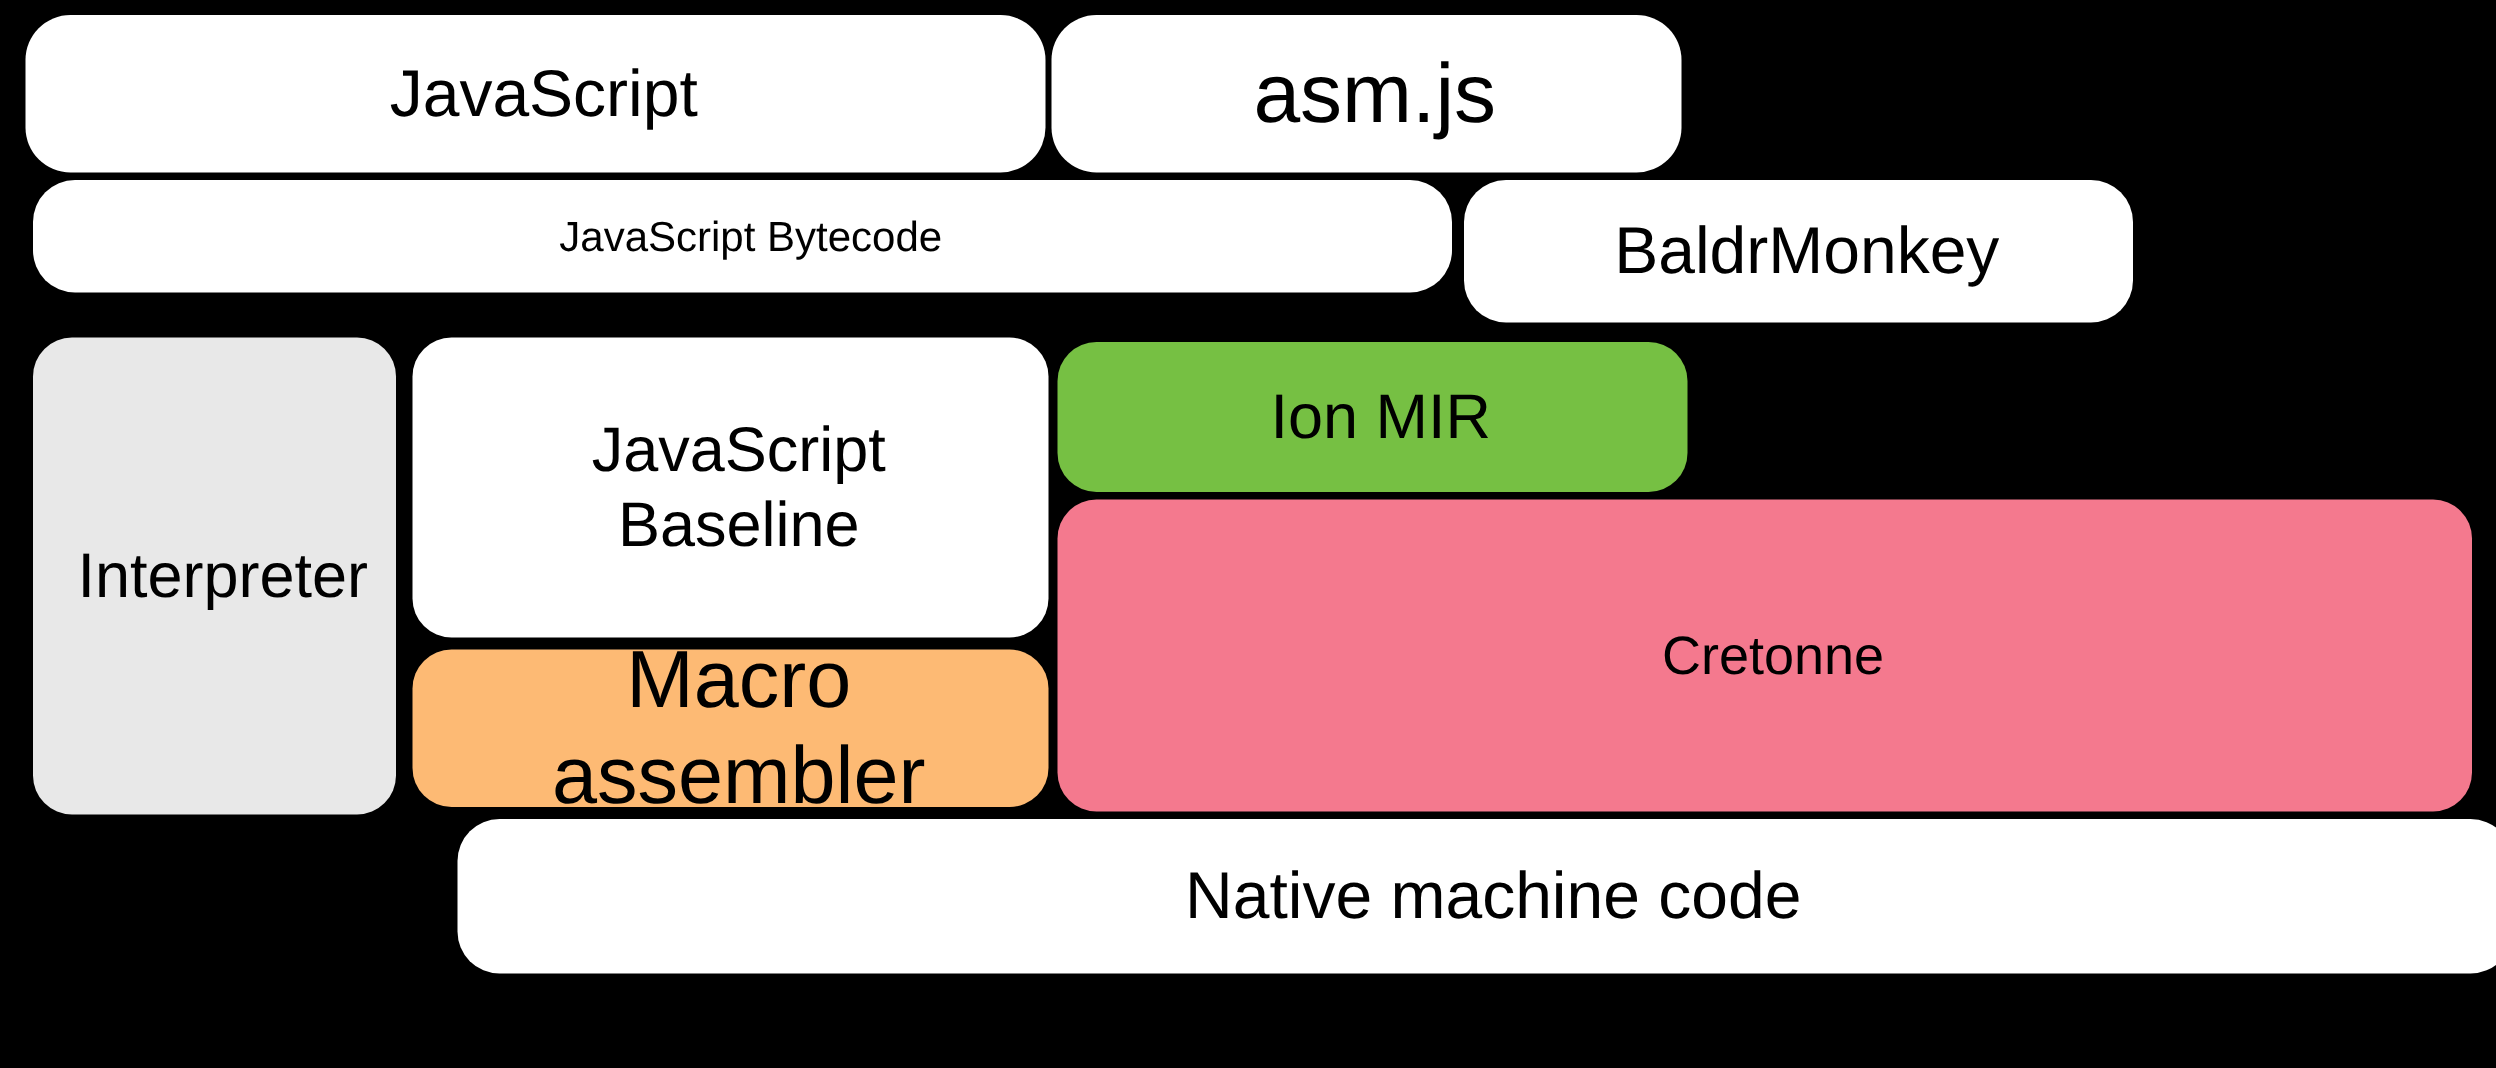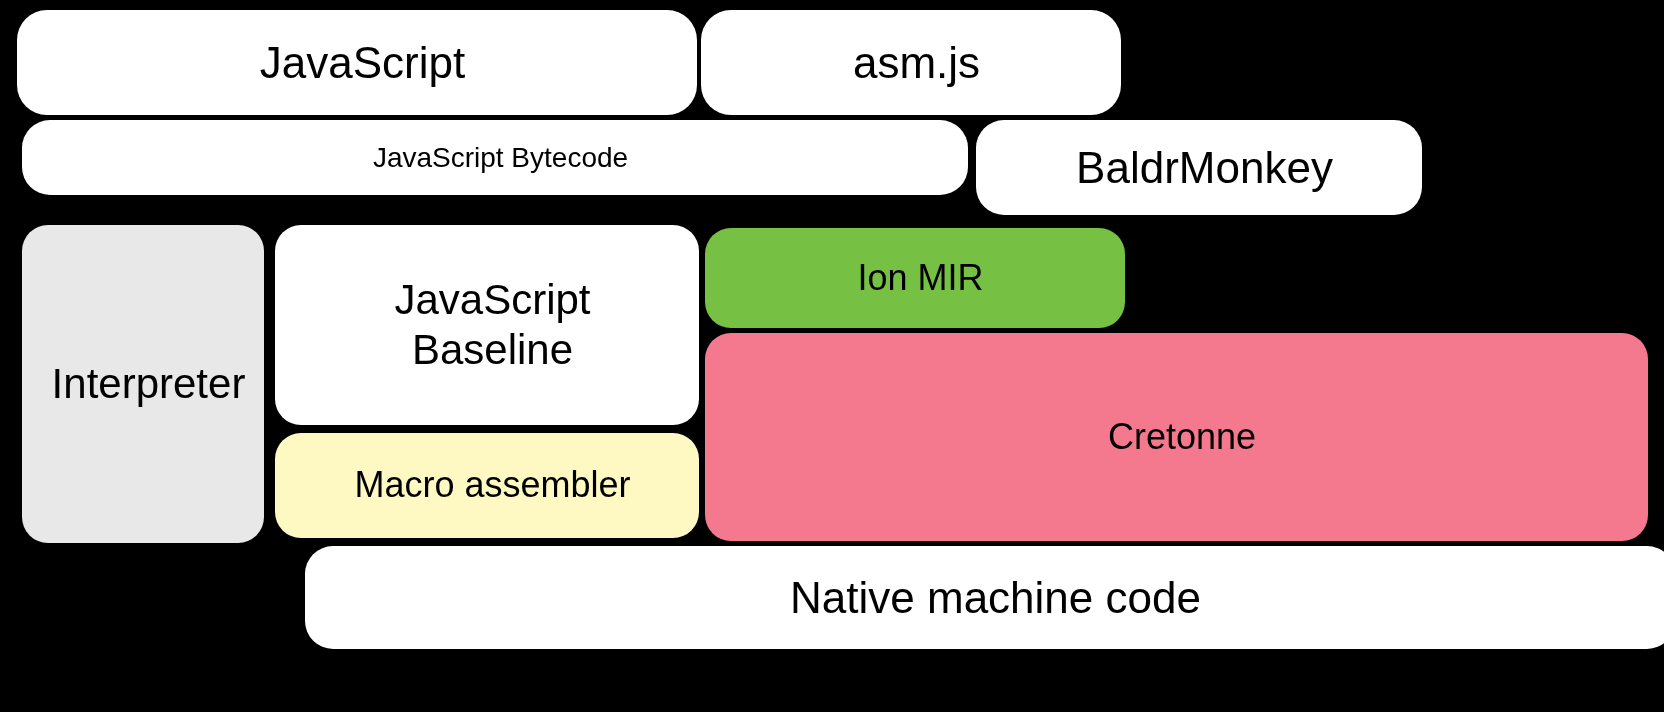--- a/index.html
+++ b/index.html
@@ -33,23 +33,23 @@
   .fill-white { background: #FFFFFF; }
   .fill-grey  { background: #E8E8E8; }
   .fill-green { background: #76C043; }
   .fill-pink  { background: #F4798E; }
 </style>
 </head>
 <body>
 
 <div id="canvas" style="background: rgb(0, 0, 0);">
     <div class="node fill-white" style="left: 17px; top: 10px; width: 680px; height: 105px; font-size: 44px; border-radius: 30px; background: rgb(255, 255, 255); color: rgb(0, 0, 0);"><span>JavaScript</span></div>
-    <div class="node fill-white" style="left: 701px; top: 10px; width: 420px; height: 105px; font-size: 44px; border-radius: 30px; background: rgb(255, 255, 255); color: rgb(0, 0, 0);"><span>asm.js</span></div>
+    <div class="node fill-white" style="left: 701px; top: 10px; width: 420px; height: 105px; font-size: 56px; border-radius: 30px; background: rgb(255, 255, 255); color: rgb(0, 0, 0);"><span>asm.js</span></div>
     <div class="node fill-white" style="left: 22px; top: 120px; width: 946px; height: 75px; font-size: 28px; border-radius: 28px; background: rgb(255, 255, 255); color: rgb(0, 0, 0);"><span>JavaScript Bytecode</span></div>
     <div class="node fill-white" style="left: 976px; top: 120px; width: 446px; height: 95px; font-size: 44px; border-radius: 28px; background: rgb(255, 255, 255); color: rgb(0, 0, 0);"><span>BaldrMonkey</span></div>
     <div class="node fill-grey" style="left: 22px; top: 225px; width: 242px; height: 318px; font-size: 42px; border-radius: 26px; background: rgb(232, 232, 232); color: rgb(0, 0, 0);"><span>Interpreter</span></div>
     <div class="node fill-white" style="left: 275px; top: 225px; width: 424px; height: 200px; font-size: 42px; border-radius: 26px; background: rgb(255, 255, 255); color: rgb(0, 0, 0);"><span>JavaScript
 Baseline</span></div>
-    <div class="node fill-green" style="left: 705px; top: 228px; width: 420px; height: 100px; font-size: 36px; border-radius: 26px; background: rgb(118, 192, 67); color: rgb(0, 0, 0);"><span>Ion MIR</span></div>
-    <div class="node fill-white" style="left: 275px; top: 433px; width: 424px; height: 105px; font-size: 36px; border-radius: 26px; background: #fef9c3; color: rgb(0, 0, 0);"><span>Macro assembler</span></div>
+    <div class="node fill-green" style="left: 705px; top: 228px; width: 420px; height: 100px; font-size: 42px; border-radius: 26px; background: rgb(118, 192, 67); color: rgb(0, 0, 0);"><span>Ion MIR</span></div>
+    <div class="node fill-white" style="left: 275px; top: 433px; width: 424px; height: 105px; font-size: 54px; border-radius: 26px; background: #fdba74; color: rgb(0, 0, 0);"><span>Macro assembler</span></div>
     <div class="node fill-pink" style="left: 705px; top: 333px; width: 943px; height: 208px; font-size: 36px; border-radius: 26px; background: rgb(244, 121, 142); color: rgb(0, 0, 0);"><span>Cretonne</span></div>
     <div class="node fill-white" style="left: 278px; top: 546px; width: 1370px; height: 103px; font-size: 44px; border-radius: 28px; background: rgb(255, 255, 255); color: rgb(0, 0, 0); margin-left: 27px;"><span>Native machine code</span></div>
   </div>
 
 </body></html>

